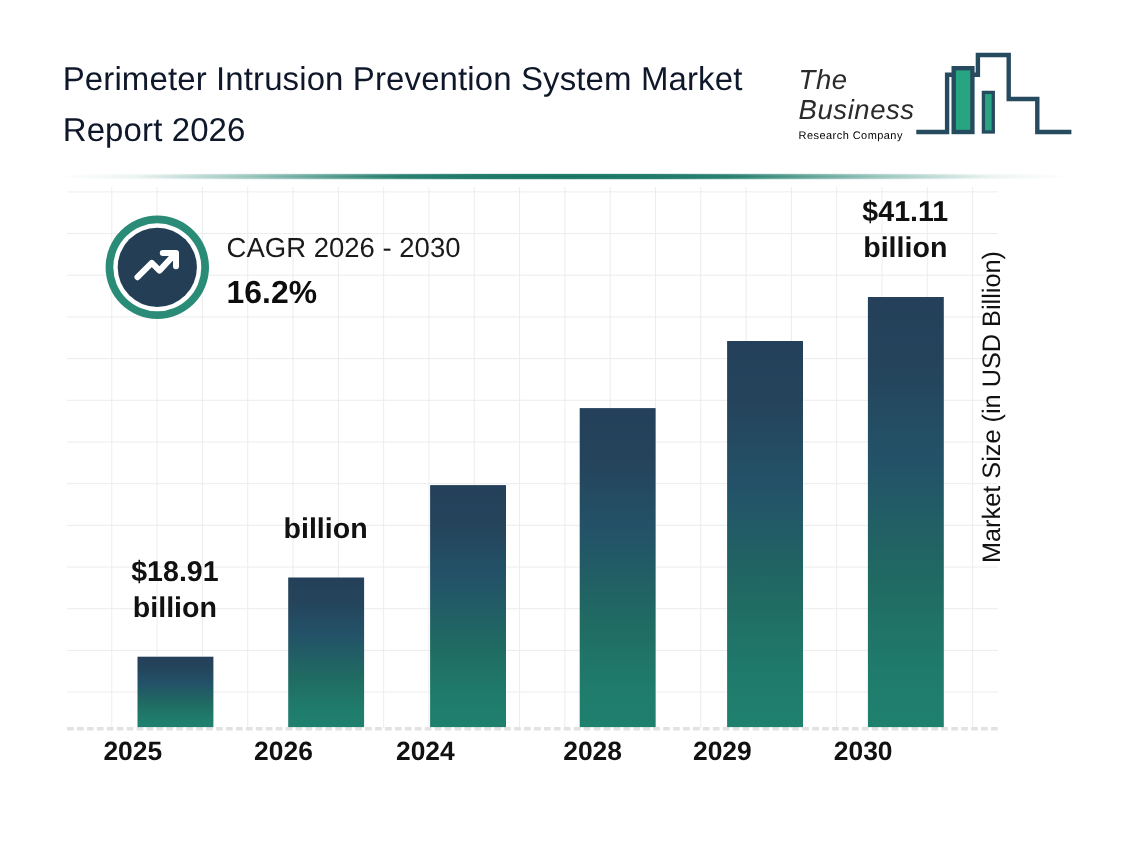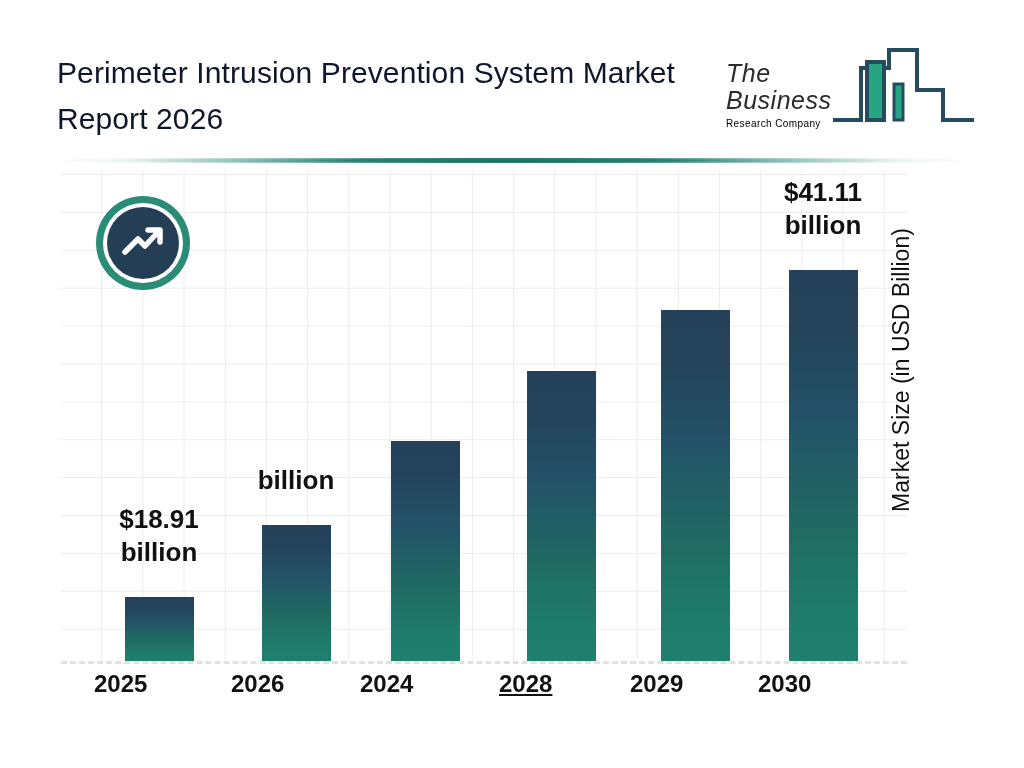--- a/index.html
+++ b/index.html
@@ -142,21 +142,21 @@
 
       <div class="bar" style="left:742px;height:391px;"></div>
       <div class="bar-label" style="left:711px;top:6px;">$41.11</div>
       <div class="bar-label" style="left:711px;top:39px;">billion</div>
     </div>
 
     <div class="xaxis">
       <div class="xtick" style="left:47px;">2025</div>
       <div class="xtick" style="left:184px;">2026</div>
       <div class="xtick" style="left:313px;">2024</div>
-      <div class="xtick" style="left:452px;text-decoration:underline;">2028</div>
+      <div class="xtick" style="left:465px;">2028</div>
       <div class="xtick" style="left:583px;">2029</div>
       <div class="xtick" style="left:711px;">2030</div>
     </div>
   </div>
 
   <div class="ylabel">
     <div class="ylabel-inner">Market Size (in USD Billion)</div>
   </div>
 
   <div class="cagr">
@@ -165,15 +165,19 @@
         <div class="cagr-circle-core">
           <span>
             <svg width="46" height="40" viewBox="0 0 46 40">
               <path d="M5 31 L18 18 L25 25 L38 11" fill="none" stroke="#ffffff" stroke-width="5.5" stroke-linecap="round" stroke-linejoin="round"></path>
               <path d="M28 9 H40 V21" fill="none" stroke="#ffffff" stroke-width="5.5" stroke-linecap="round" stroke-linejoin="round"></path>
             </svg>
           </span>
         </div>
       </div>
     </div>
+    <div class="cagr-text">
+      <div class="cagr-period">CAGR 2026 - 2030</div>
+      <div class="cagr-value">16.2%</div>
+    </div>
   </div>
 
 </div>
 
 </body></html>

